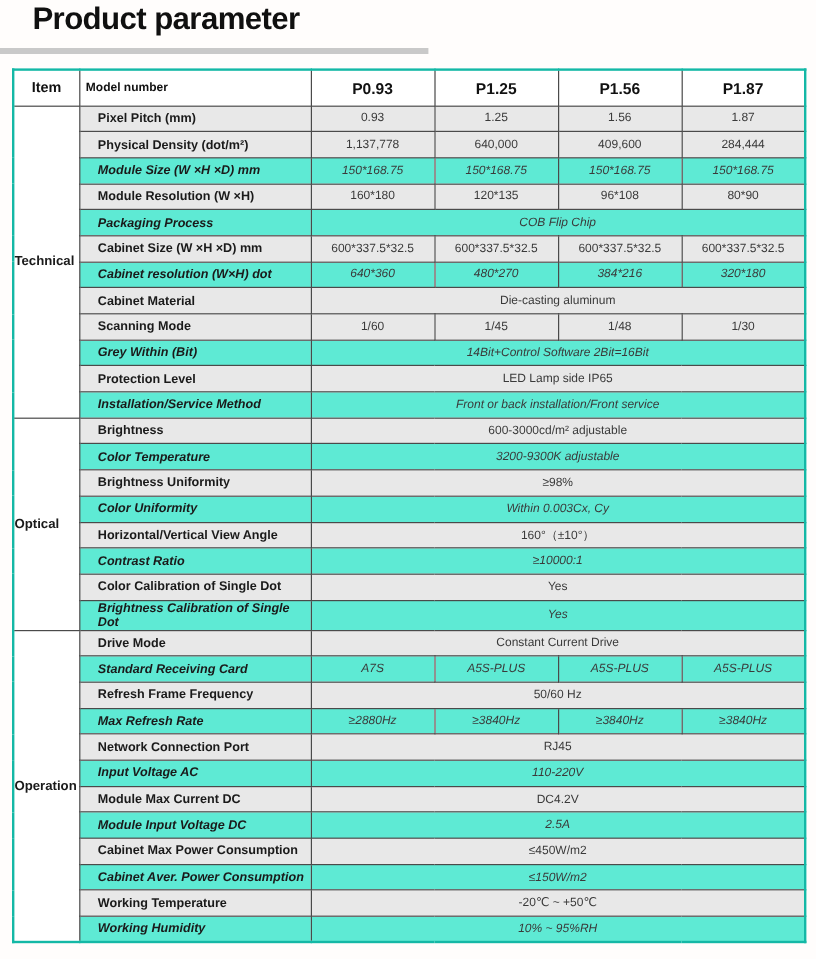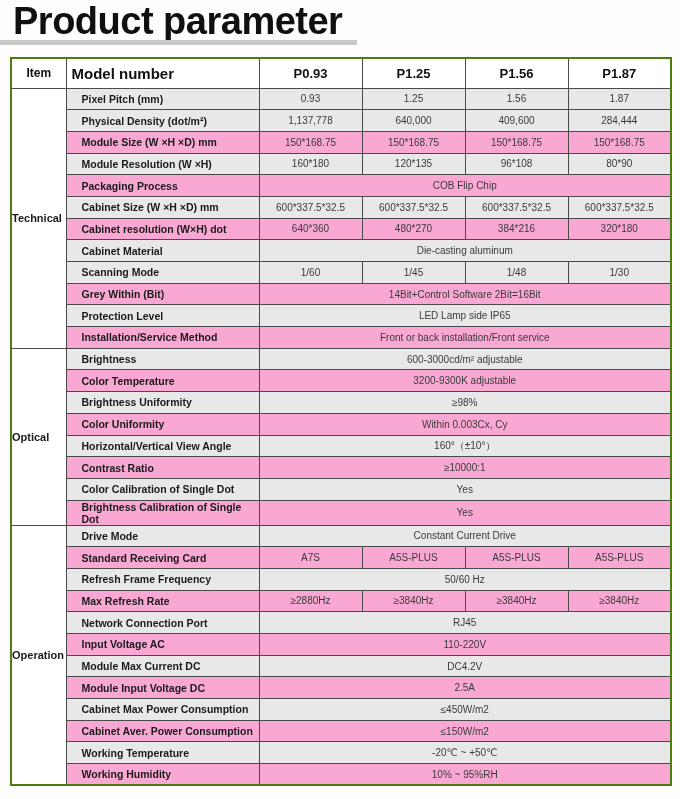--- a/index.html
+++ b/index.html
@@ -11,23 +11,23 @@
   }
   .page {
     position: relative;
     width: 680px;
     height: 799px;
     overflow: hidden;
     background: #fffdfc;
   }
   .page-title {
     position: absolute;
-    left: 13px;
+    left: 27px;
     top: 0px;
-    font-size: 38px;
+    font-size: 26px;
     font-weight: bold;
     letter-spacing: -0.5px;
     color: #101010;
     white-space: nowrap;
   }
   .title-underline {
     position: absolute;
     left: 0;
     top: 40px;
     width: 357px;
@@ -35,29 +35,29 @@
     background: #c9c9c9;
   }
   table.spec {
     position: absolute;
     left: 10px;
     top: 57px;
     width: 660px;
     border-collapse: collapse;
     table-layout: fixed;
     background: #ffffff;
-    border: 2px solid #4d7c0f;
+    border: 2px solid #14b8a6;
   }
   table.spec th, table.spec td {
     border: 1px solid #4a4a4a;
     overflow: hidden;
   }
   thead th { height: 30px; background: #ffffff; font-weight: bold; color: #111; }
   .th-item  { font-size: 12px; text-align: center; }
-  .th-model { font-size: 15px; text-align: left; padding-left: 5px; }
+  .th-model { font-size: 10px; text-align: left; padding-left: 5px; }
   .th-col   { font-size: 13px; }
   tbody td { height: 21.7px; }
   td.item-cell {
     background: #ffffff !important;
     font-size: 11px;
     font-weight: bold;
     color: #1a1a1a;
   }
   td.label-cell {
     font-size: 10.5px;
@@ -66,21 +66,21 @@
     text-align: left;
     padding-left: 15px;
   }
   td.value-cell {
     font-size: 10px;
     font-weight: normal;
     color: #3a3a3a;
     text-align: center;
   }
   tr.shaded td { background: #e8e8e8; }
-  tr:not(.shaded) td { background: #f9a8d4; }
+  tr:not(.shaded) td { background: #5eead4; font-style: italic; }
 </style>
 </head>
 <body>
 
 <div class="page">
   <h1 class="page-title">Product parameter</h1>
   <div class="title-underline"></div>
 
   <table class="spec">
     <colgroup>

